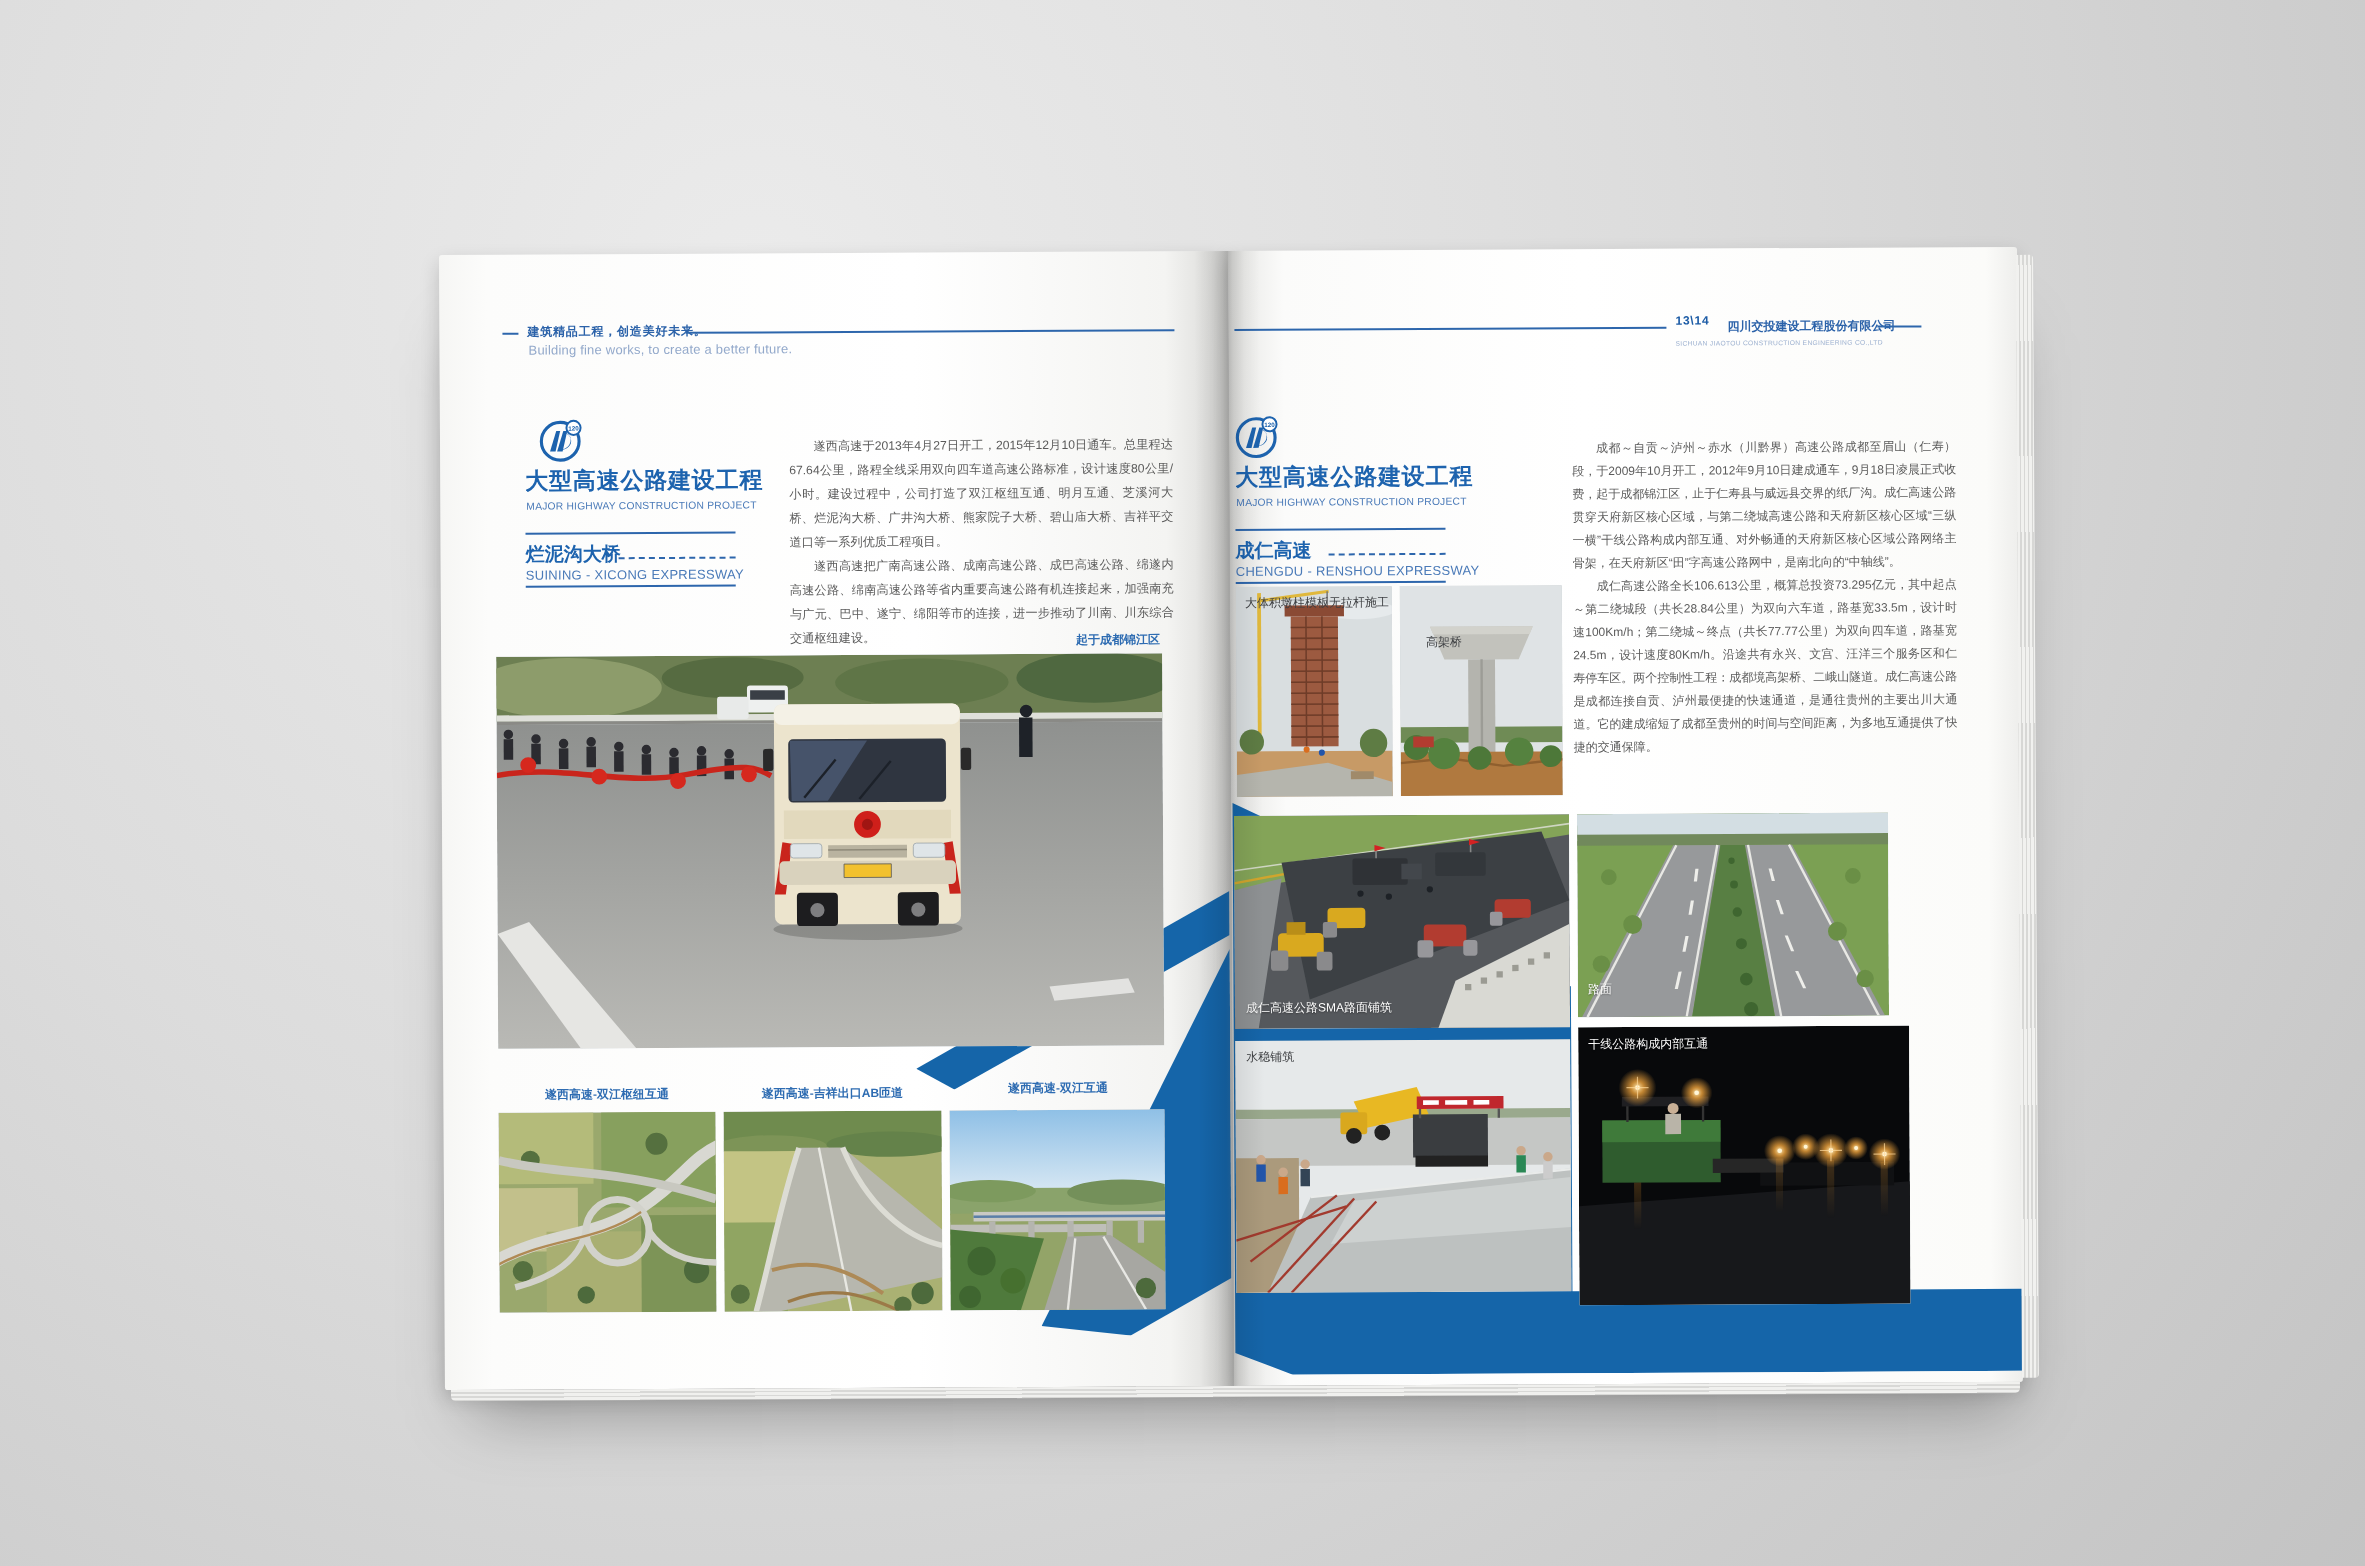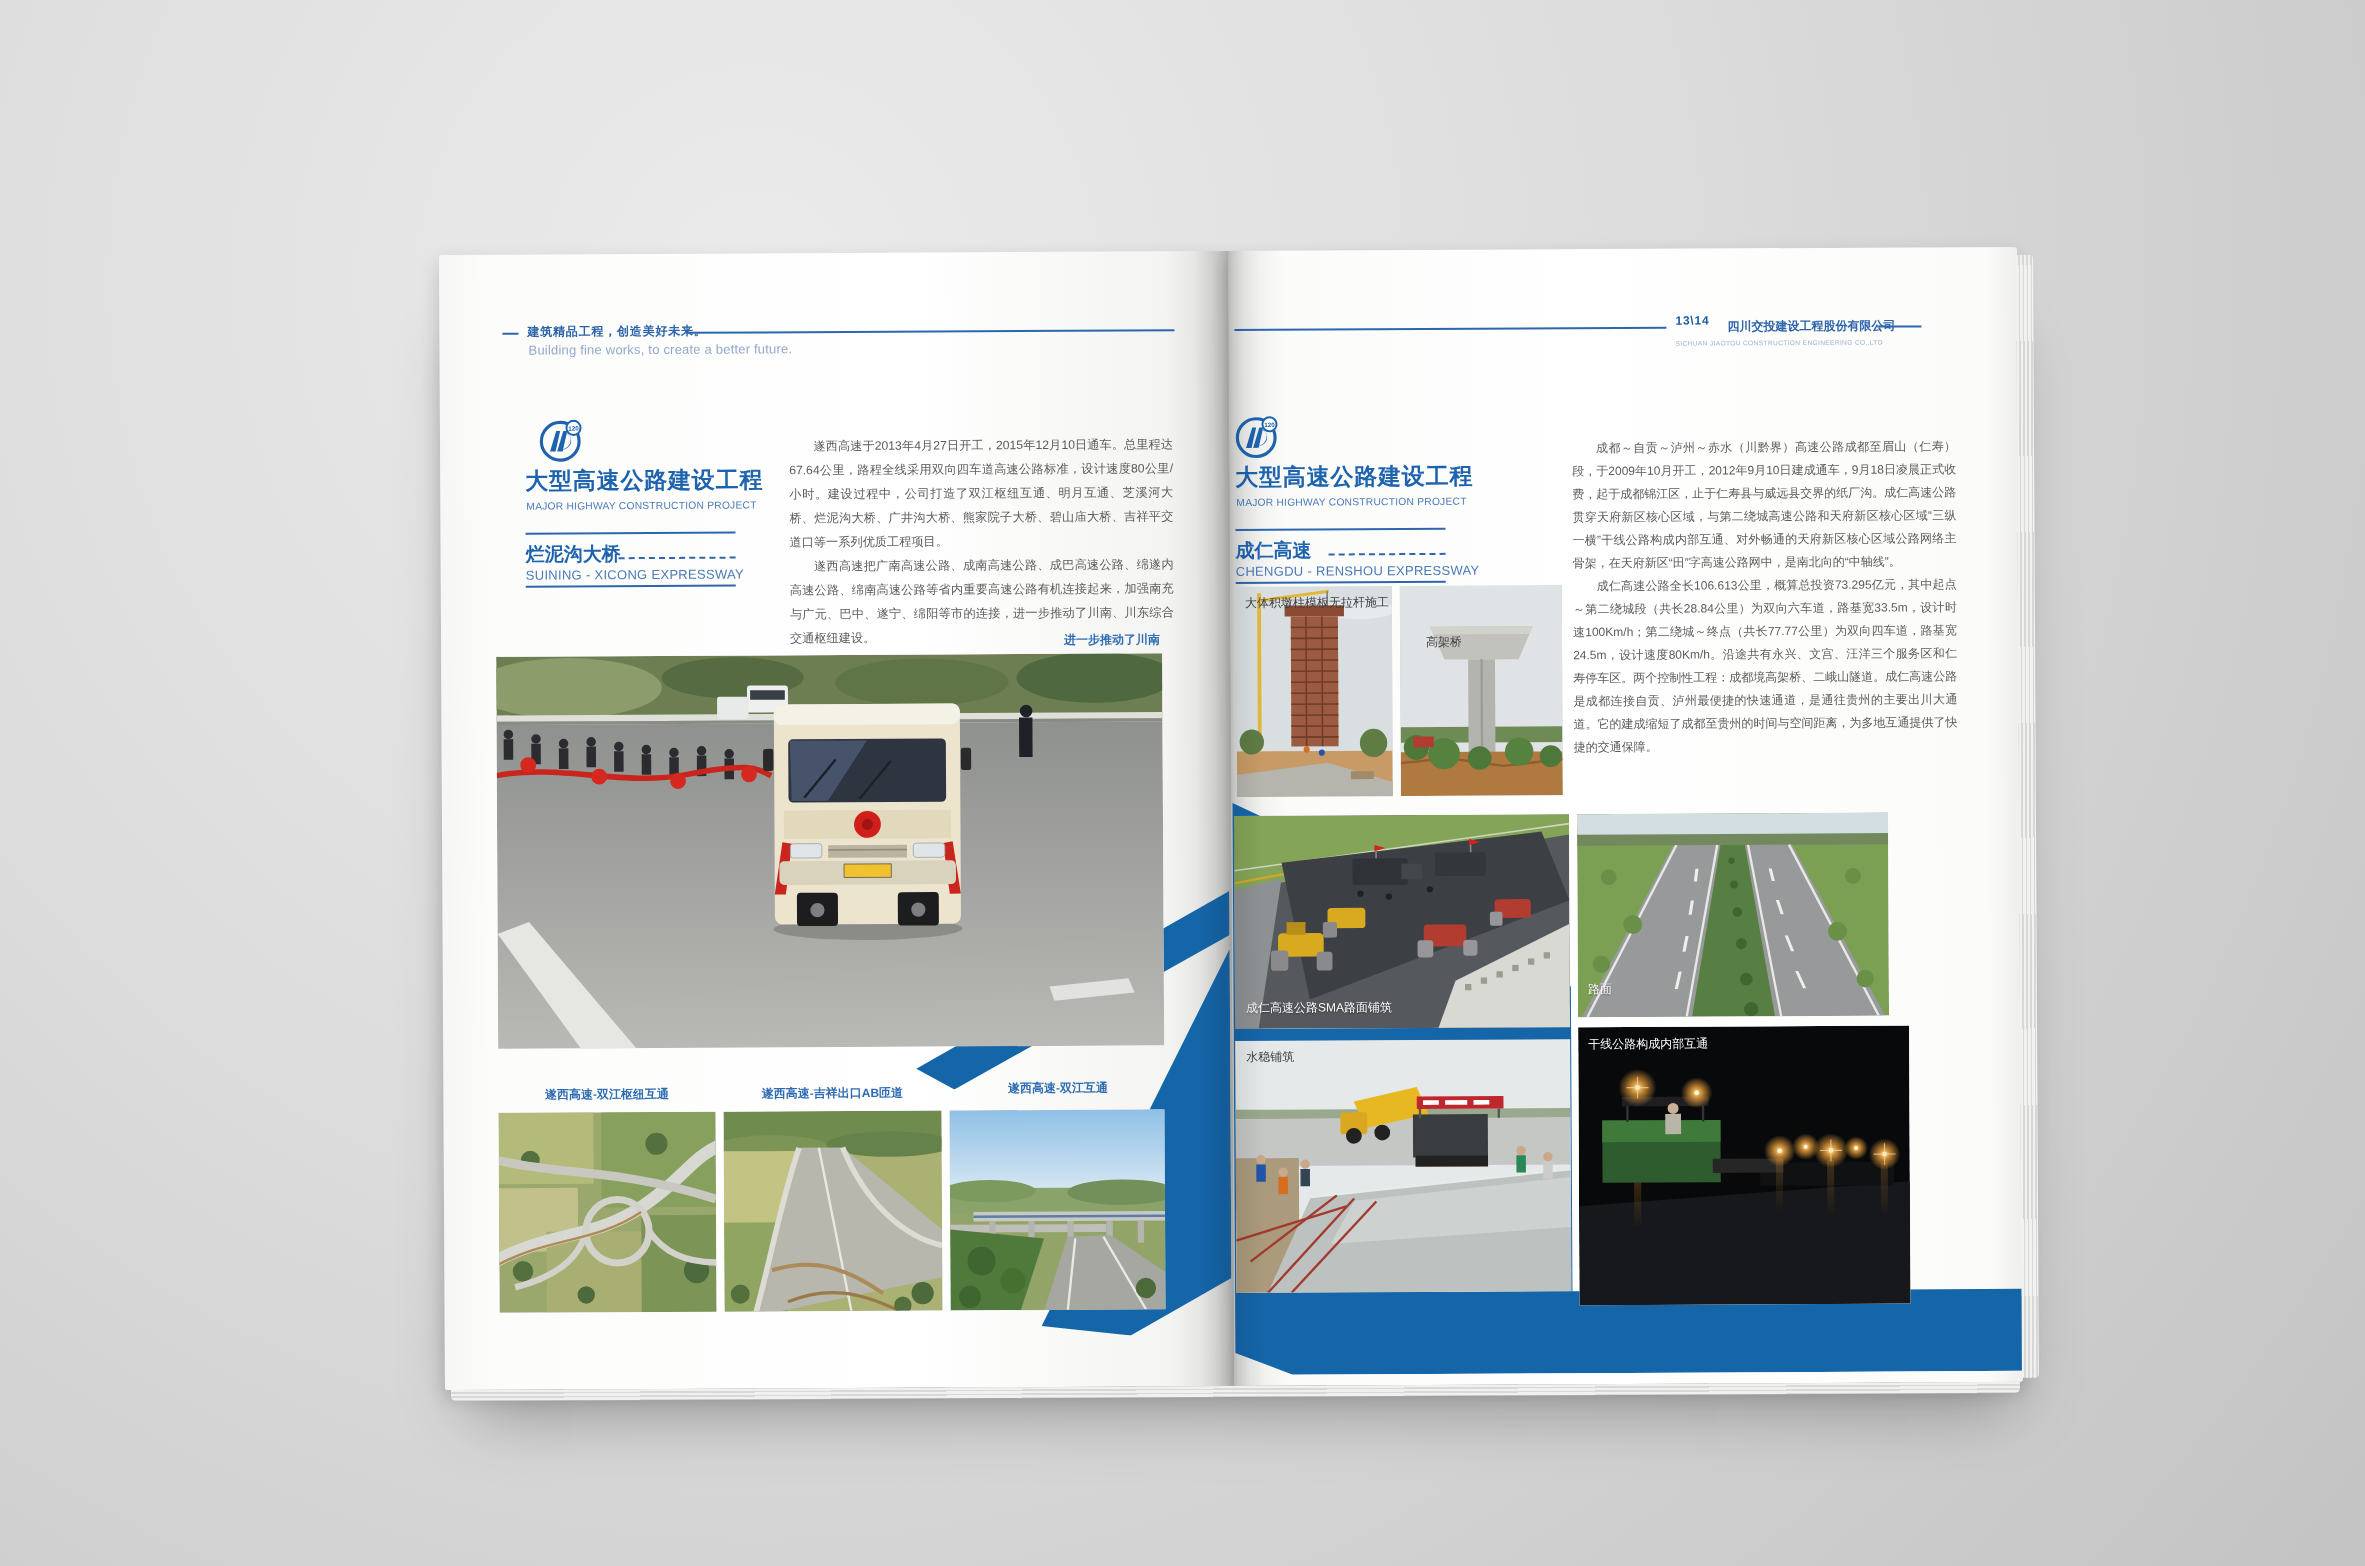--- a/index.html
+++ b/index.html
@@ -98,21 +98,21 @@
     <div class="abs rule" style="left:85px;top:331px;width:210px;height:2.4px;"></div>
 
     <div class="abs body-col" style="left:349px;top:181px;width:384px;">
       <p>遂西高速于2013年4月27日开工，2015年12月10日通车。总里程达67.64公里，路程全线采用双向四车道高速公路标准，设计速度80公里/小时。建设过程中，公司打造了双江枢纽互通、明月互通、芝溪河大桥、烂泥沟大桥、广井沟大桥、熊家院子大桥、碧山庙大桥、吉祥平交道口等一系列优质工程项目。</p>
       <p>遂西高速把广南高速公路、成南高速公路、成巴高速公路、绵遂内高速公路、绵南高速公路等省内重要高速公路有机连接起来，加强南充与广元、巴中、遂宁、绵阳等市的连接，进一步推动了川南、川东综合交通枢纽建设。</p>
     </div>
 
     <div class="abs blue-shape" style="left:0;top:0;width:789px;height:1135px;clip-path:polygon(473px 816px,787px 640px,787px 684px,511px 837px);"></div>
     <div class="abs blue-shape" style="left:0;top:0;width:789px;height:1135px;clip-path:polygon(787px 698px,787px 1027px,686px 1084px,597px 1074px);"></div>
 
-    <div class="abs cap-blue" style="left:544px;top:380px;width:175px;text-align:right;">进一步推动了川南</div>
+    <div class="abs cap-blue" style="left:544px;top:380px;width:175px;text-align:right;">起于成都锦江区</div>
 
     <div class="abs photo" style="left:55px;top:402px;width:666px;height:392px;">
       <svg viewBox="0 0 845 495" preserveAspectRatio="none">
         <defs>
           <linearGradient id="roadG" x1="0" y1="0" x2="0" y2="1">
             <stop offset="0" stop-color="#8f918f"></stop>
               <stop offset="1" stop-color="#b9b9b5"></stop>
           </linearGradient>
         </defs>
         <rect x="0" y="0" width="845" height="82" fill="#6d7f52"></rect>

